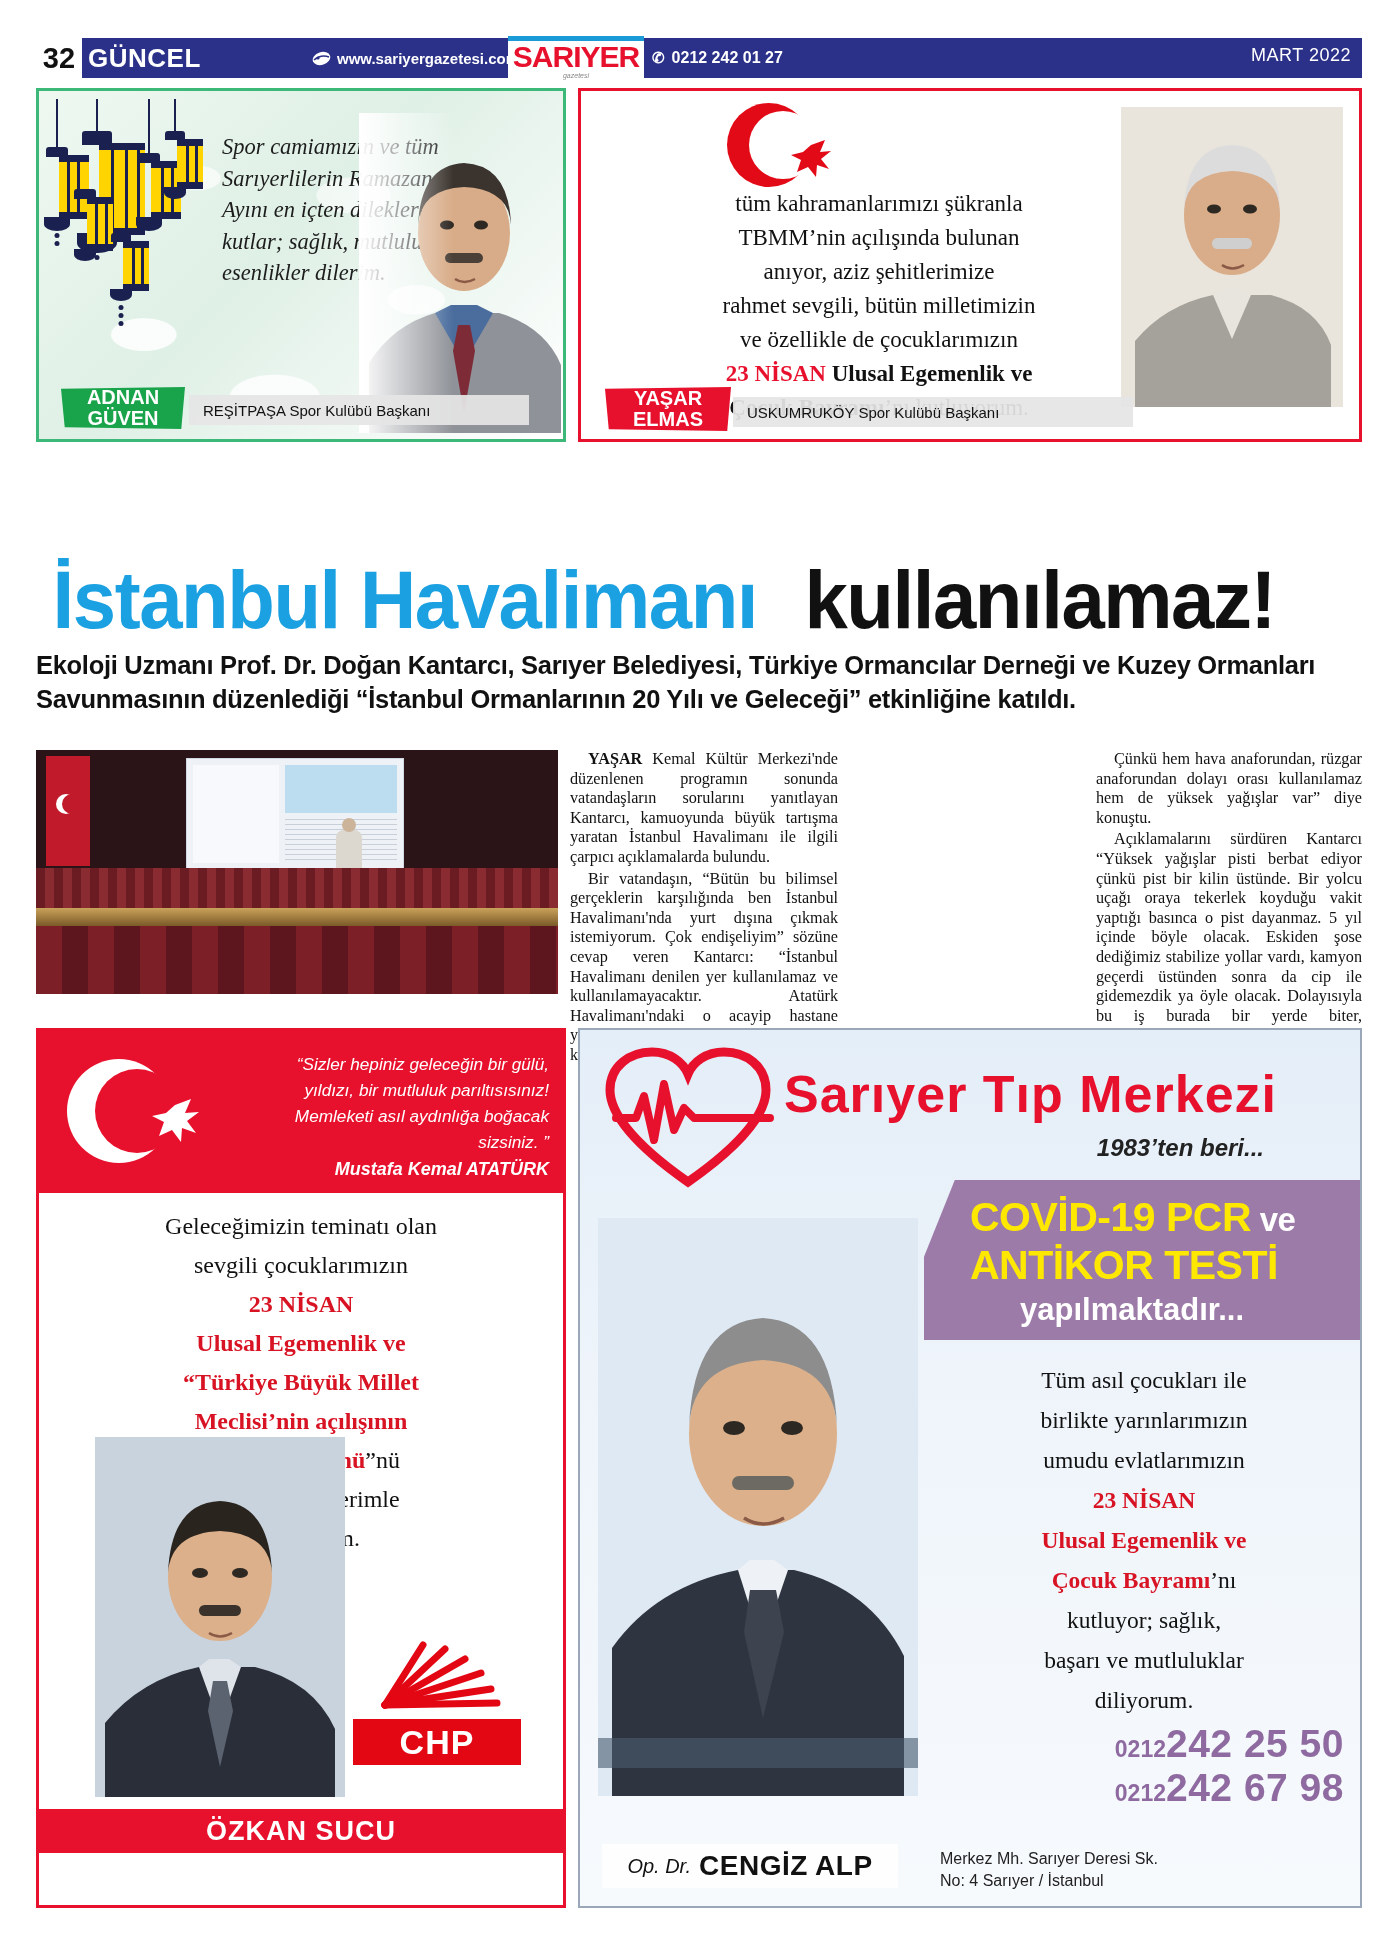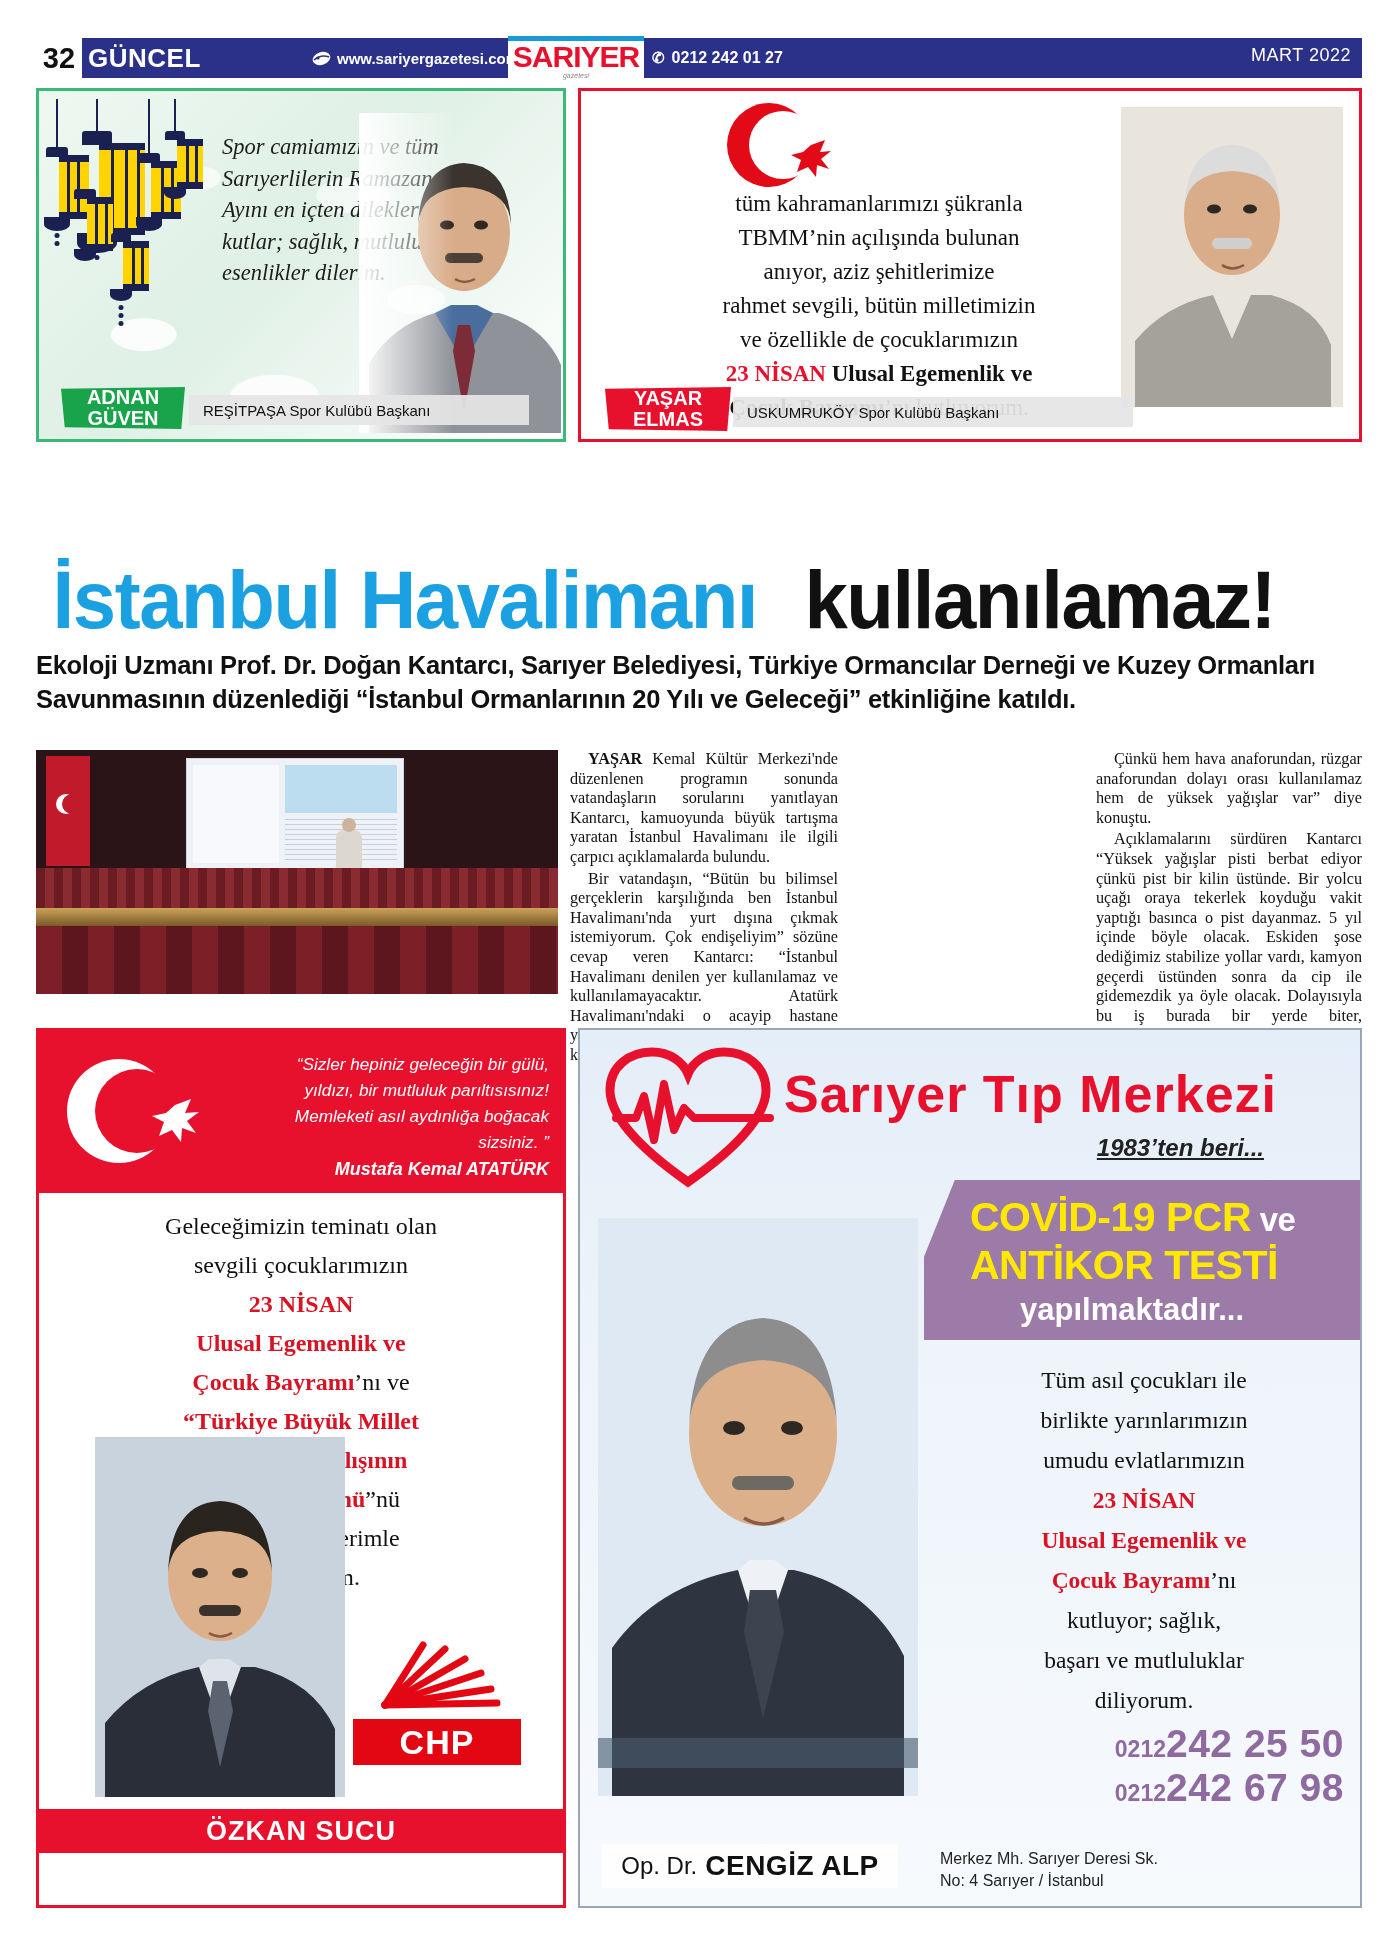--- a/index.html
+++ b/index.html
@@ -260,21 +260,20 @@
   .ad-tip .heart { position:absolute; left:18px; top:14px; width:180px; height:150px; }
   .ad-tip .brand {
     position:absolute; left:204px; top:36px; width:560px;
     color:#e8112d; font-size:52px; line-height:56px; font-weight:bold;
     font-family:"Liberation Sans", sans-serif; letter-spacing:1px;
   }
   .ad-tip .since {
     position:absolute; right:96px; top:104px;
     color:#222; font-style:italic; font-weight:bold; font-size:24px;
     font-family:"Liberation Sans", sans-serif;
-    text-decoration:underline;
   }
   .ad-tip .purple {
     position:absolute; left:344px; top:150px; width:440px; height:160px;
     background:#9d7ba8; clip-path: polygon(7% 0, 100% 0, 100% 100%, 0% 100%, 0 48%);
   }
   .ad-tip .purple .l1 {
     position:absolute; left:46px; top:14px; color:#ffe800; font-weight:bold;
     font-size:41px; letter-spacing:-.5px;
   }
   .ad-tip .purple .l1 .w { color:#ffffff; font-size:33px; }
@@ -296,21 +295,21 @@
     color:#8e6aa0; font-weight:bold;
   }
   .ad-tip .phones .row { display:flex; align-items:baseline; justify-content:flex-end; }
   .ad-tip .phones .code { font-size:23px; }
   .ad-tip .phones .num { font-size:39px; letter-spacing:.5px; }
   .ad-tip .docname {
     position:absolute; left:22px; bottom:18px; width:296px; height:44px;
     background:rgba(255,255,255,.82); display:flex; align-items:center;
     justify-content:center; gap:8px;
   }
-  .ad-tip .docname .pre { font-size:24px; color:#111; }
+  .ad-tip .docname .pre { font-size:20px; color:#111; font-style:italic; }
   .ad-tip .docname .nm { font-size:28px; font-weight:bold; color:#111; letter-spacing:.5px; }
   .ad-tip .addr {
     position:absolute; right:16px; bottom:14px; width:432px; text-align:left;
     font-size:16px; line-height:22px; color:#222; padding-left:28px;
   }
 </style>
 </head>
 <body>
 
 <div class="page">
@@ -537,21 +536,20 @@
       <div>Memleketi asıl aydınlığa boğacak</div>
       <div>sizsiniz. ”</div>
     </div>
     <div class="qauthor">Mustafa Kemal ATATÜRK</div>
 
     <div class="body">
       <div>Geleceğimizin teminatı olan</div>
       <div>sevgili çocuklarımızın</div>
       <div class="red">23 NİSAN</div>
       <div class="red">Ulusal Egemenlik ve</div>
-      <div><span class="red">Çocuk Bayramı</span><span>’nı ve</span></div>
       <div class="red">“Türkiye Büyük Millet</div>
       <div class="red">Meclisi’nin açılışının</div>
       <div><span class="red">102. Yıldönümü</span><span>”nü</span></div>
       <div>en içten dileklerimle</div>
       <div>kutluyorum.</div>
     </div>
 
     <div class="portraitbox">
       <svg width="250" height="360" viewBox="0 0 250 360">
         <rect x="0" y="0" width="250" height="360" fill="#c9d3de"></rect>

